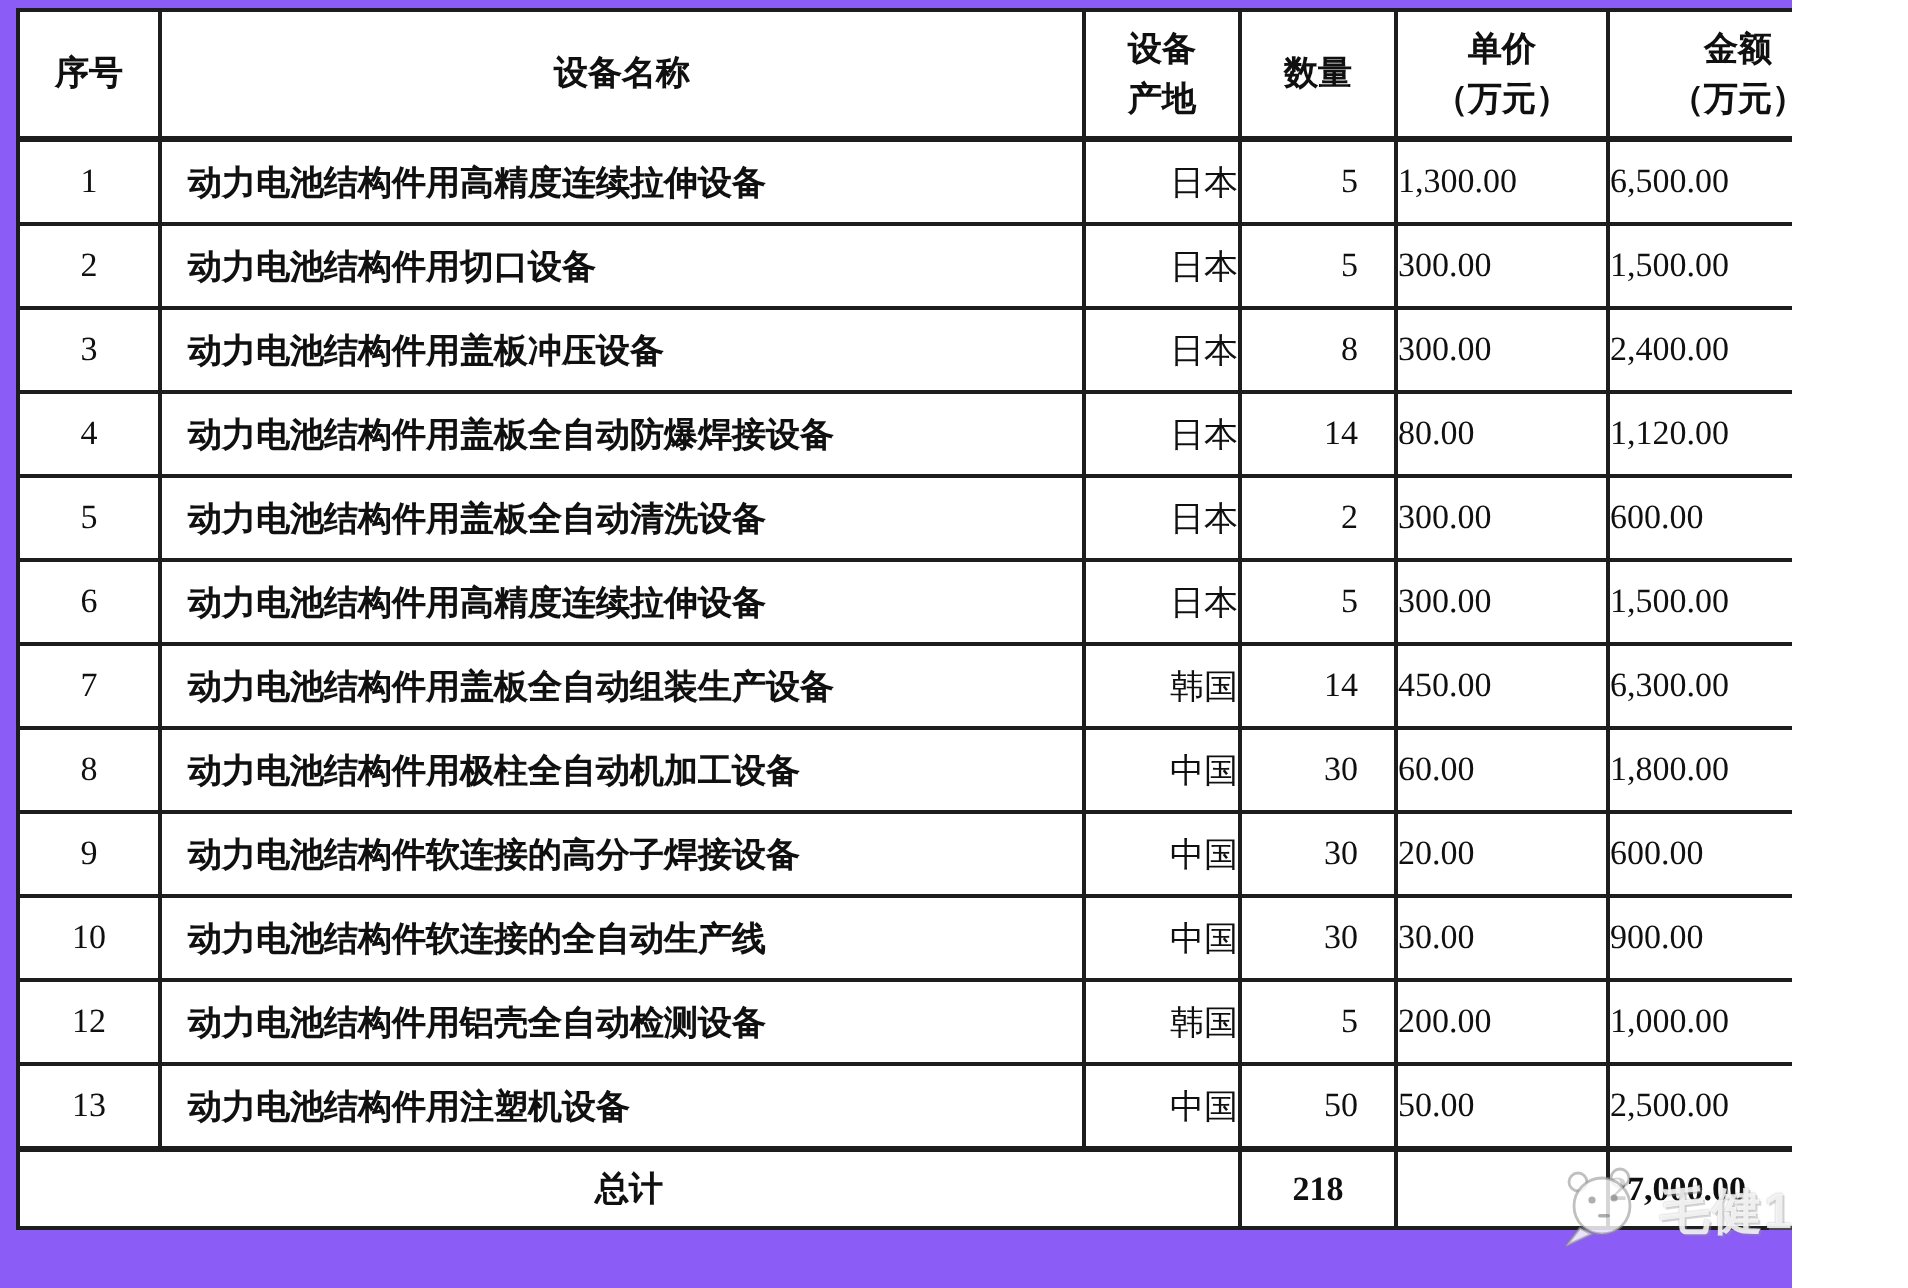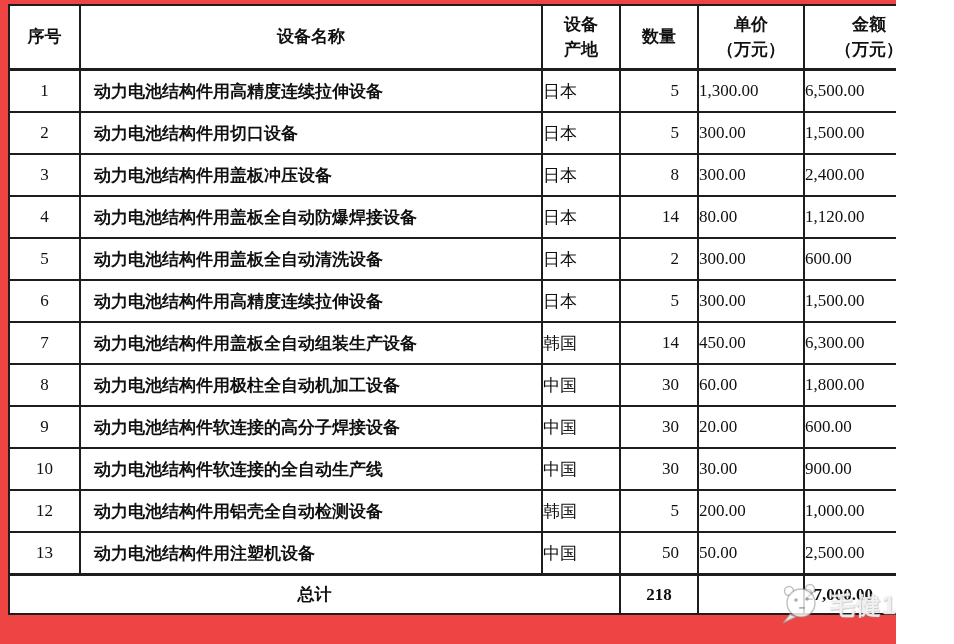--- a/index.html
+++ b/index.html
@@ -1,19 +1,19 @@
 <!DOCTYPE html>
 <html><head>
 <meta charset="utf-8">
 <style>
   html,body{margin:0;padding:0;background:#ffffff;}
   .page{
     position:relative;
     width:896px;height:644px;
-    background:#ef4444;
+    background:#8b5cf6;
     overflow:hidden;
     font-family:"Liberation Sans",sans-serif;
     color:#101010;
   }
   table.equip{
     position:absolute;left:8px;top:4px;
     width:925px;
     border-collapse:collapse;
     table-layout:fixed;
     background:#ffffff;
@@ -43,21 +43,21 @@
   }
   .c-name{
     text-align:left;
     padding-left:13px !important;
     font-weight:bold;
     font-size:17px;
     font-family:"Liberation Sans",sans-serif;
     margin-left:36px;
   }
   .c-origin{
-    text-align:left;
+    text-align:right;
     font-family:"Liberation Serif",serif;
     font-size:17px;
   }
   .c-qty{
     text-align:right;
     padding-right:18px !important;
     font-family:"Liberation Serif",serif;
     font-size:17px;
   }
   .c-price,.c-amount{

